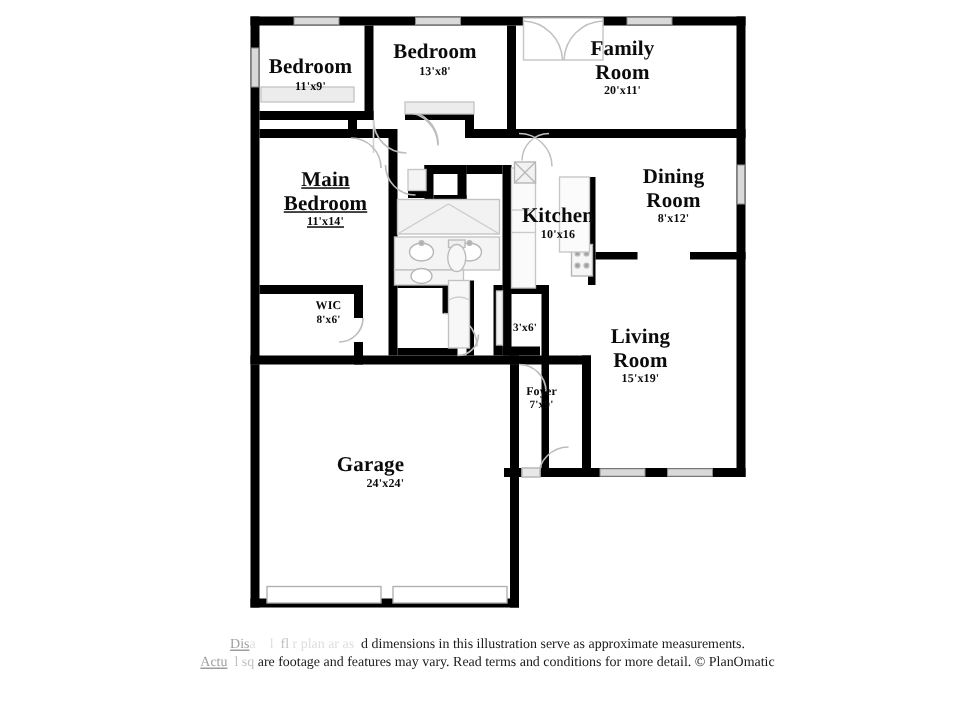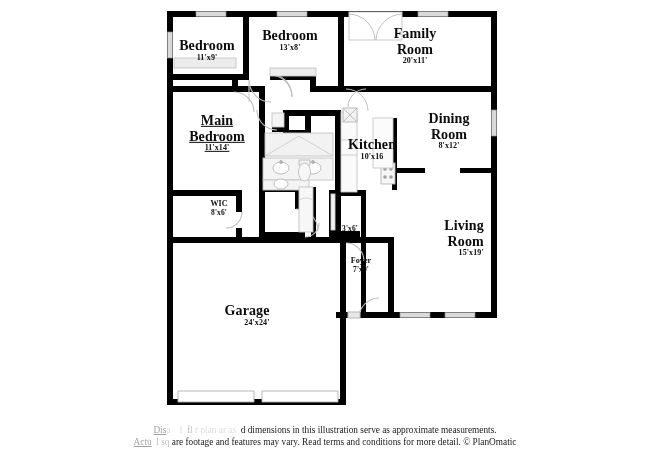--- a/index.html
+++ b/index.html
@@ -310,25 +310,25 @@
   <div class="room-label" style="left:372px; top:149px;">
     <span class="rm-name">Kitchen</span>
     <span class="rm-dim">10'x16</span>
   </div>
 
   <div class="room-label small" style="left:199px; top:209px;margin-left:20px;">
     <span class="rm-name">WIC</span>
     <span class="rm-dim">8'x6'</span>
   </div>
 
-  <div class="room-label small" style="left:350px; top:219px;margin-top:10px;">
+  <div class="room-label small" style="left:350px; top:219px;">
     <span class="rm-dim">3'x6'</span>
   </div>
 
-  <div class="room-label" style="left:464px; top:238px;text-align:right;">
+  <div class="room-label" style="left:427px; top:238px;">
     <span class="rm-name">Living</span>
     <span class="rm-name">Room</span>
     <span class="rm-dim">15'x19'</span>
   </div>
 
   <div class="room-label small" style="left:361px; top:266px;">
     <span class="rm-name">Foyer</span>
     <span class="rm-dim">7'x9'</span>
   </div>
 

